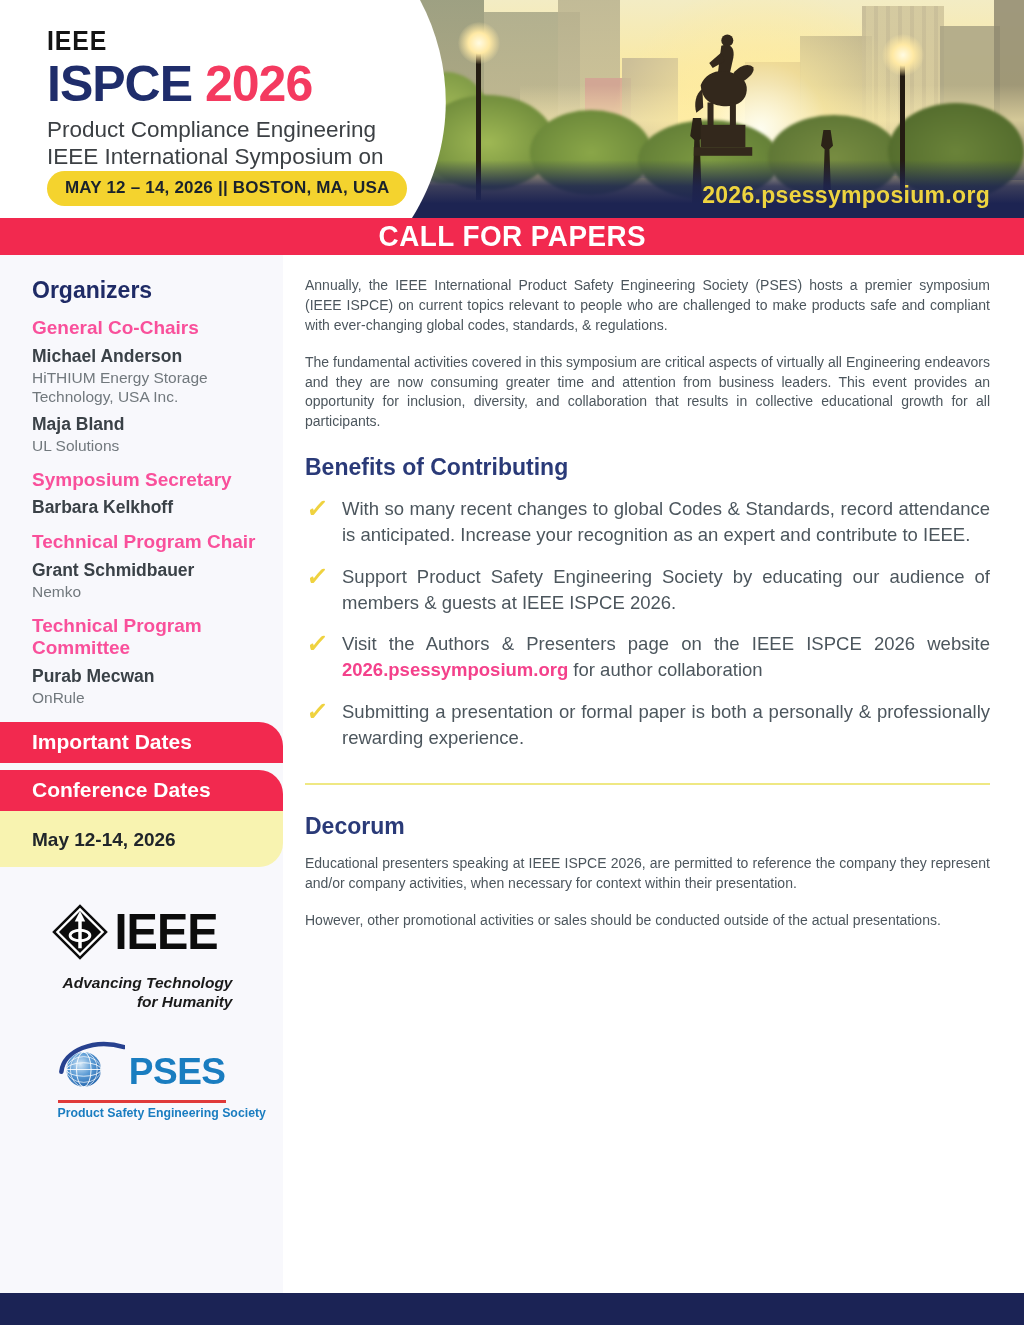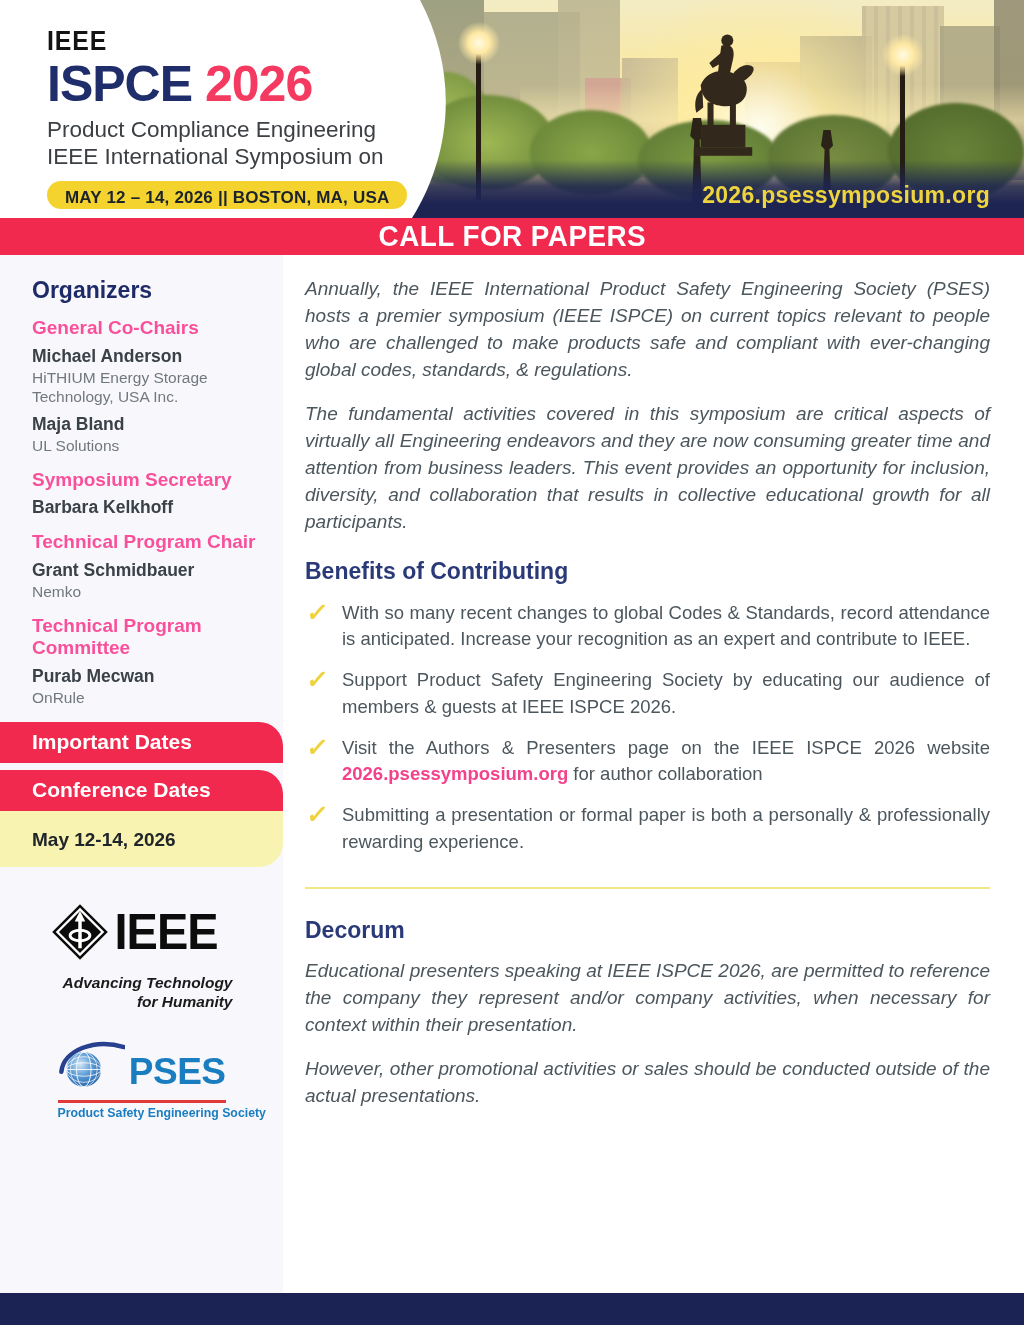--- a/index.html
+++ b/index.html
@@ -25,22 +25,22 @@
   .navyfade { position:absolute; left:380px; right:0; bottom:0; height:58px;
               background:linear-gradient(180deg, rgba(29,36,82,0) 0%, rgba(29,36,82,.85) 45%, #1d2452 75%); }
   .photo-url { position:absolute; right:34px; bottom:9px; color:#eed43f; font-weight:bold; font-size:23px; letter-spacing:.3px; z-index:8; }
   .whitecurve { position:absolute; left:0; top:0; z-index:6; }
   .header-inner { position:absolute; left:47px; top:26px; z-index:7; }
   .ieee-word { font-size:27px; font-weight:bold; color:#141414; letter-spacing:1px; transform:scaleX(.92); transform-origin:left; }
   .big-title { margin-top:2px; font-size:50px; font-weight:bold; letter-spacing:-1px; line-height:1.02; }
   .big-title .t1 { color:#1f2d6b; }
   .big-title .t2 { color:#f43a60; }
   .subtitle { margin-top:6px; font-size:22.5px; color:#3c4044; line-height:1.22; }
-  .badge { display:inline-block; margin-top:10px; background:#f4d32e; color:#1a222c; font-weight:bold;
-           font-size:17px; padding:7px 18px 1px 18px; border-radius:22px; letter-spacing:.2px; }
+  .badge { display:inline-block; background:#f4d32e; color:#1a222c; font-weight:bold;
+           font-size:17px; padding:7px 18px 8px 18px; border-radius:22px; letter-spacing:.2px; }
 
   
   .banner { width:1024px; height:37px; background:#f2294f; display:flex; align-items:center; justify-content:center; }
   .banner span { color:#fff; font-weight:bold; font-size:29px; letter-spacing:.5px; transform:scaleX(.96); }
 
   
   .content { display:grid; grid-template-columns:283px 741px; width:1020px; min-height:1038px; }
 
   
   .sidebar { background:#f8f8fc; padding-top:22px; display:flex; flex-direction:column; }
@@ -64,21 +64,21 @@
   .ieee-tagline { margin-top:12px; text-align:right; font-style:italic; font-weight:bold; font-size:15.5px; color:#1a1a1a; line-height:1.25; }
 
   .pses-block { margin:20px auto 0 auto; width:168px; }
   .pses-row { display:flex; align-items:flex-end; gap:4px; position:relative; }
   .pses-text { font-size:37px; font-weight:bold; color:#1a7dc0; letter-spacing:-.5px; line-height:1; padding-bottom:8px; }
   .pses-rule { height:3px; background:#e03a3a; margin-top:2px; }
   .pses-caption { margin-top:3px; font-size:12.3px; font-weight:bold; color:#1a7dc0; white-space:nowrap; }
 
   
   .main { background:#fff; padding:21px 34px 0 22px; }
-  .para { font-size:19px; color:#4c565d; line-height:1.42; text-align:justify;font-style:italic; }
+  .para { font-size:14px; color:#4c565d; line-height:1.42; text-align:justify; }
   .para + .para { margin-top:17px; }
   .sec-heading { font-size:23px; font-weight:bold; color:#2a3a78; margin-top:22px; }
   .bullets { margin-top:4px; }
   .bullet { display:flex; gap:11px; margin-top:15px; }
   .check { color:#efd23f; font-size:25px; font-weight:bold; line-height:1; flex:0 0 26px; transform:skewX(-8deg); }
   .btext { font-size:18.5px; color:#4c565d; line-height:1.42; text-align:justify; flex:1; }
   .btext .plink { color:#f4418b; font-weight:bold; }
   .divider { border:none; border-top:2px solid #efe883; margin-top:32px; }
   .decorum-heading { margin-top:28px; }
 

